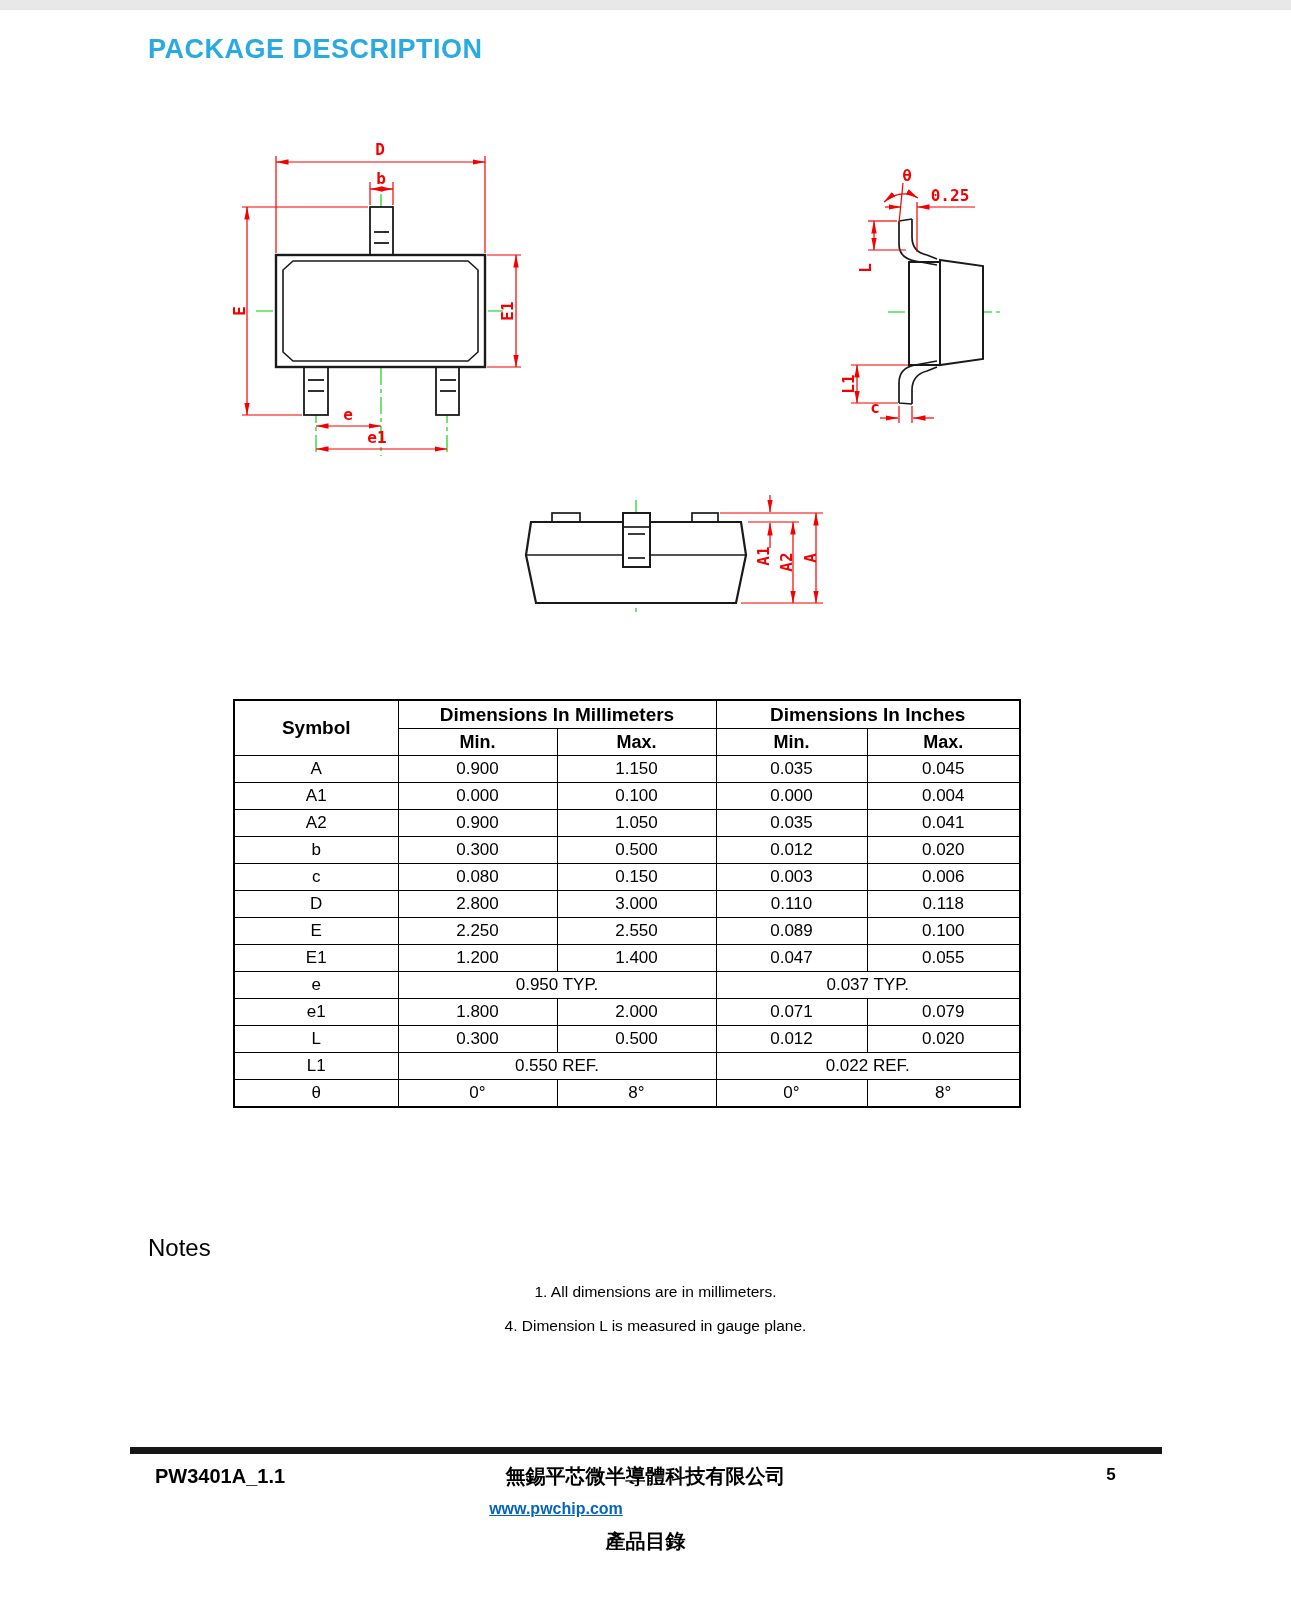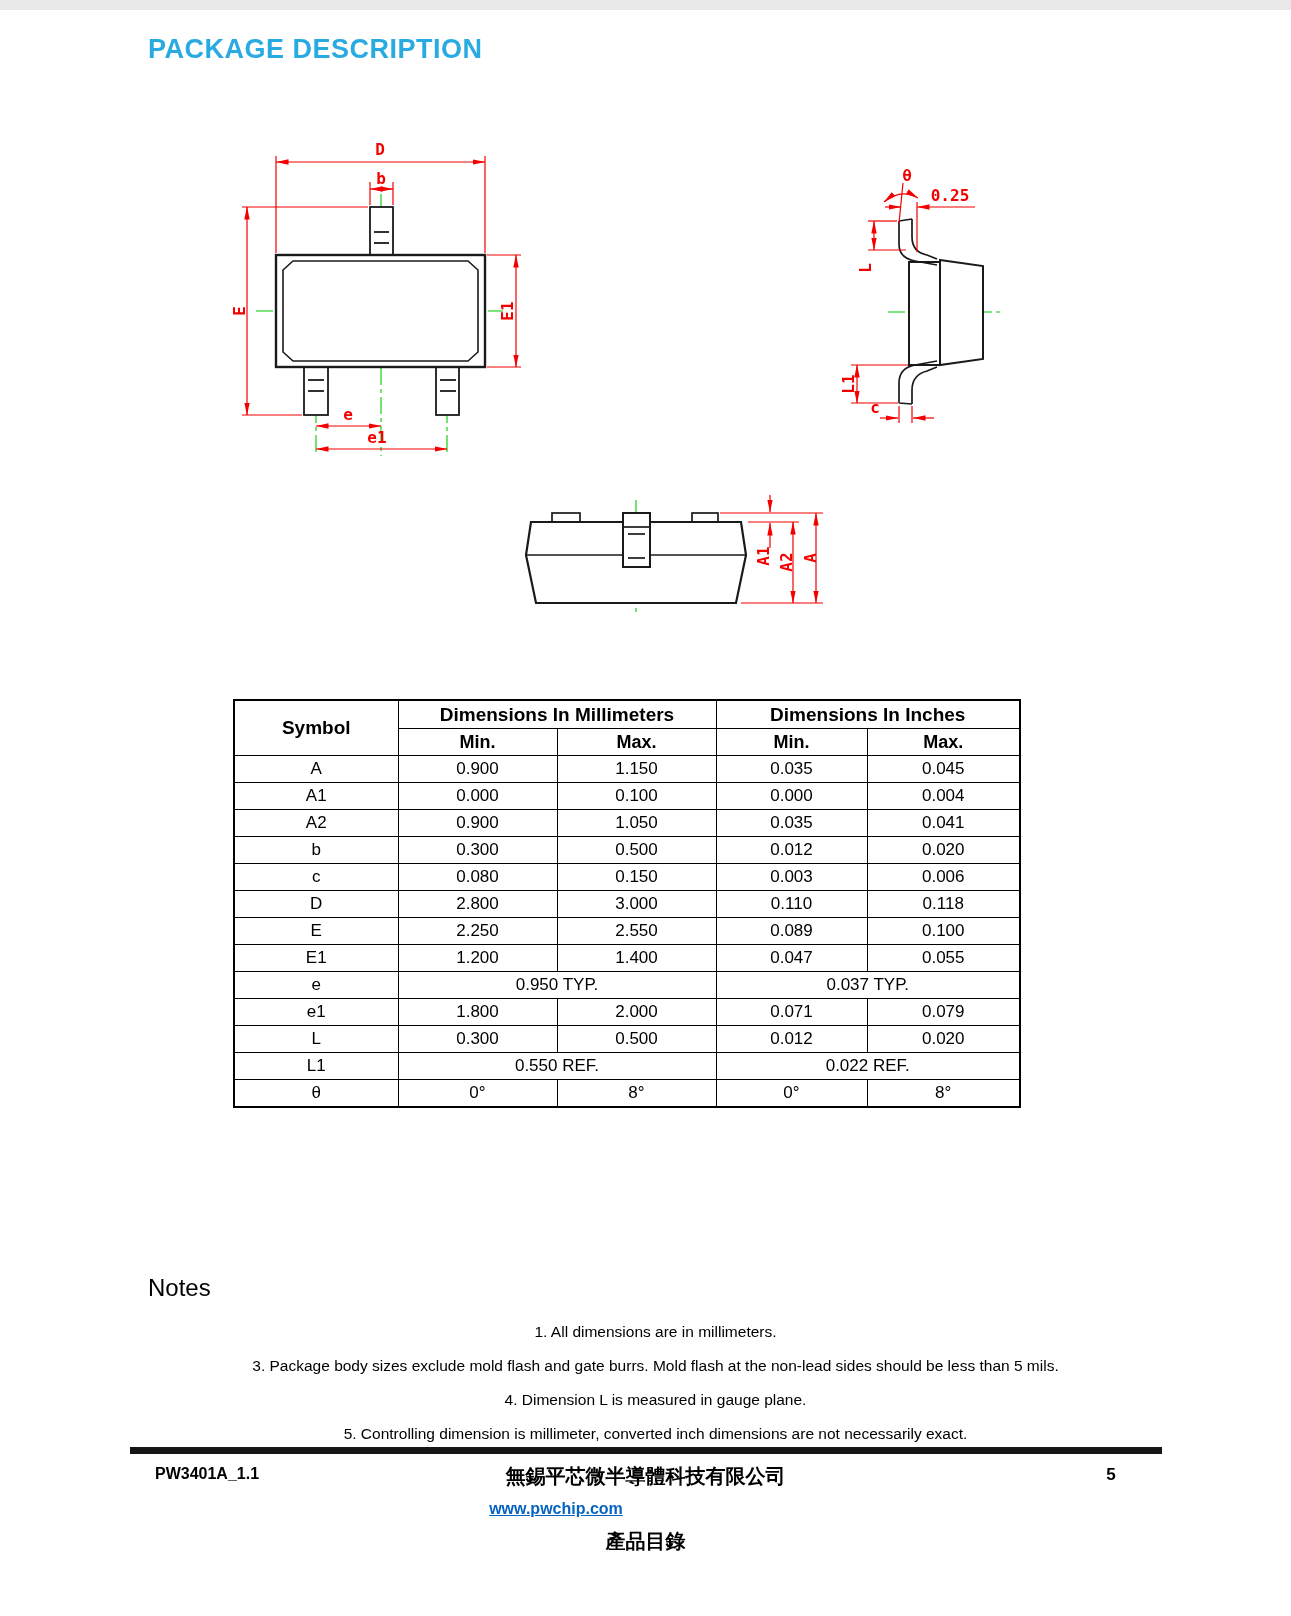--- a/index.html
+++ b/index.html
@@ -26,28 +26,28 @@
     position:absolute; left:233px; top:689px;
     border-collapse:collapse; border:2.5px solid #000; table-layout:fixed;
   }
   .dims th, .dims td {
     border:1.5px solid #000; text-align:center; vertical-align:middle;
     padding:0 2px; overflow:hidden; white-space:nowrap;
   }
   .dims thead tr.h1 th { height:27px; font-size:19px; font-weight:700; }
   .dims thead tr.h2 th { height:26px; font-size:18px; font-weight:700; }
   .dims td { height:26px; font-size:17px; font-weight:400; }
-  .notes { position:absolute; left:148px; top:1264px; width:1015px; }
+  .notes { position:absolute; left:148px; top:1224px; width:1015px; }
   .notes h2 { margin:0 0 20px 0; font-size:24px; font-weight:400; }
   .notes p  { margin:0 0 15px 0; font-size:15.5px; line-height:19px;text-align:center; }
   .footer-rule {
     position:absolute; left:130px; top:1437px; width:1032px; height:7px;
     background:#161616;
   }
-  .doc-id { position:absolute; left:155px; top:1455px; font-size:16px; font-weight:700; }
+  .doc-id { position:absolute; left:155px; top:1455px; font-size:20px; font-weight:700; }
   .company {
     position:absolute; left:0; top:1453px; width:1291px; text-align:center;
     font-size:20px; font-weight:700;
   }
   .page-number { position:absolute; left:1096px; top:1455px; width:30px; text-align:center; font-size:17px; font-weight:700; }
   .website {
     position:absolute; left:0; top:1490px; width:1112px; text-align:center;
     font-size:16px; font-weight:700; color:#0563C1; text-decoration:underline; cursor:pointer;
   }
   .catalog {
@@ -289,23 +289,21 @@
           <td colspan="1">0°</td>
           <td colspan="1">8°</td>
         </tr>
       </tbody>
   </table>
 
   <section class="notes">
     <h2>Notes</h2>
     <div>
         <p>1. All dimensions are in millimeters.</p>
-        <p>3. Package body sizes exclude mold flash and gate burrs. Mold flash at the non-lead sides should be less than 5 mils.</p>
         <p>4. Dimension L is measured in gauge plane.</p>
-        <p>5. Controlling dimension is millimeter, converted inch dimensions are not necessarily exact.</p>
       </div>
   </section>
 
   <div class="footer-rule"></div>
   <div class="doc-id">PW3401A_1.1</div>
   <div class="company">無錫平芯微半導體科技有限公司</div>
   <div class="page-number">5</div>
   <a class="website" href="#">www.pwchip.com</a>
   <div class="catalog">產品目錄</div>
 

